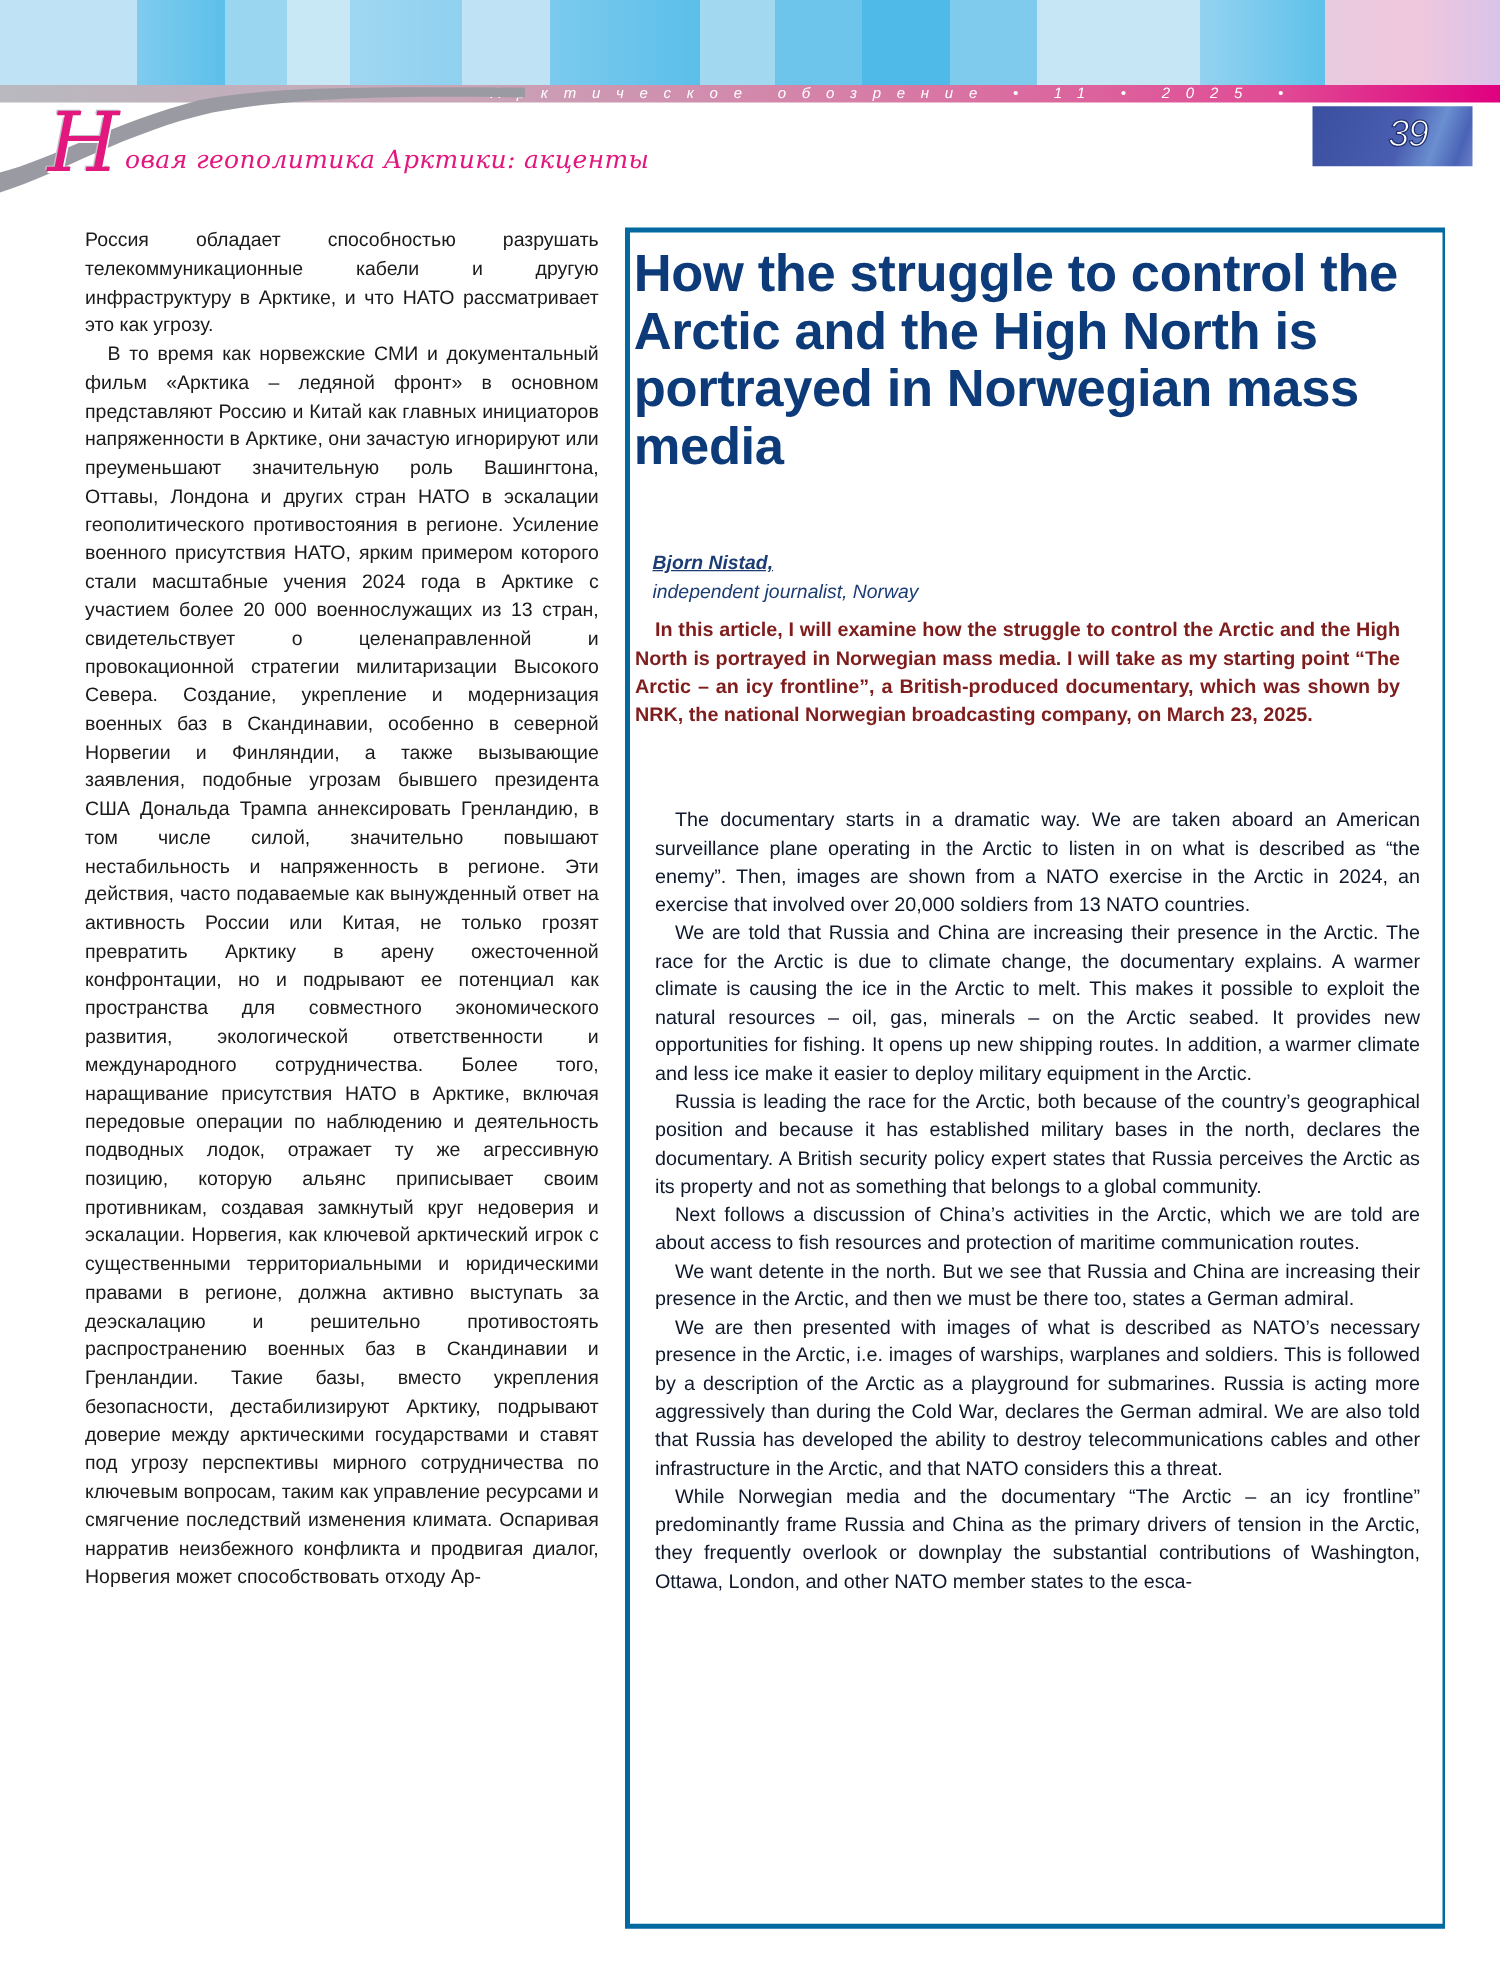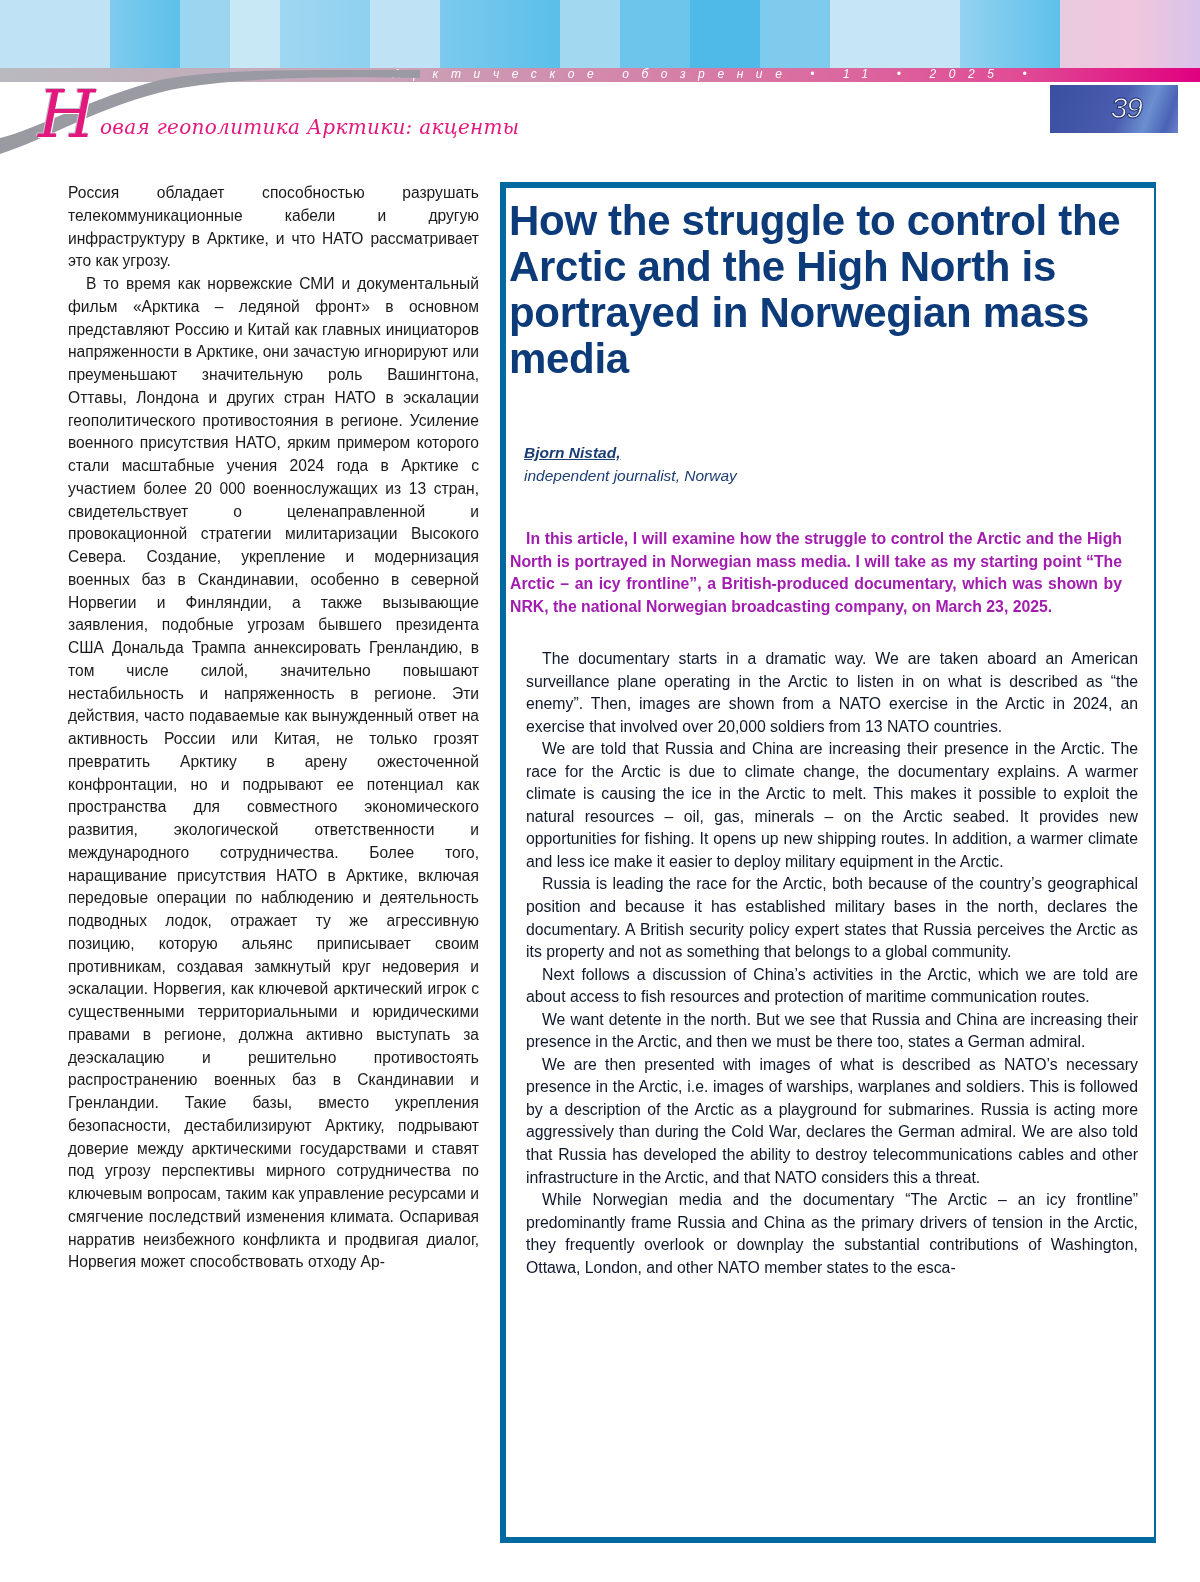--- a/index.html
+++ b/index.html
@@ -54,38 +54,38 @@
     position: absolute; left: 68px; top: 182px; width: 411px;
     font-family: "Liberation Sans", sans-serif; font-size: 15.6px; line-height: 22.75px; color: #1a1a1a;
     text-align: justify;
   }
   .left-col p { text-indent: 18px; }
   .left-col p.cont { text-indent: 0; }
 
   
   .article-frame {
     position: absolute; left: 500px; top: 182px; width: 656px; height: 1361px;
-    border: 6px solid #0369a1; border-right-width: 2px;
+    border: 4px solid #0369a1; border-right-width: 2px;
   }
   .headline {
     position: absolute; left: 3px; top: 10px; width: 620px;
     font-family: "Liberation Sans", sans-serif; font-weight: bold; font-size: 42px; line-height: 46px;
     color: #0d3b7a; letter-spacing: -0.3px;
   }
   .author {
     position: absolute; left: 18px; top: 256px;
     font-style: italic; font-weight: bold; font-size: 15.5px; color: #1c3d74; text-decoration: underline;
   }
   .affiliation {
     position: absolute; left: 18px; top: 279px;
     font-style: italic; font-size: 15.5px; color: #1c3d74;
   }
   .abstract {
-    position: absolute; left: 4px; top: 340px; width: 612px;
-    font-weight: bold; font-size: 15.8px; line-height: 22.7px; color: #a21caf; text-align: justify;
+    position: absolute; left: 4px; top: 308px; width: 612px;
+    font-weight: bold; font-size: 15.8px; line-height: 22.7px; color: #7f1d1d; text-align: justify;
     text-indent: 16px;
   }
   .body-text {
     position: absolute; left: 20px; top: 460px; width: 612px;
     font-size: 15.8px; line-height: 22.55px; color: #0f172a; text-align: justify;
   }
   .body-text p { text-indent: 16px; }
 </style>
 </head>
 <body>

